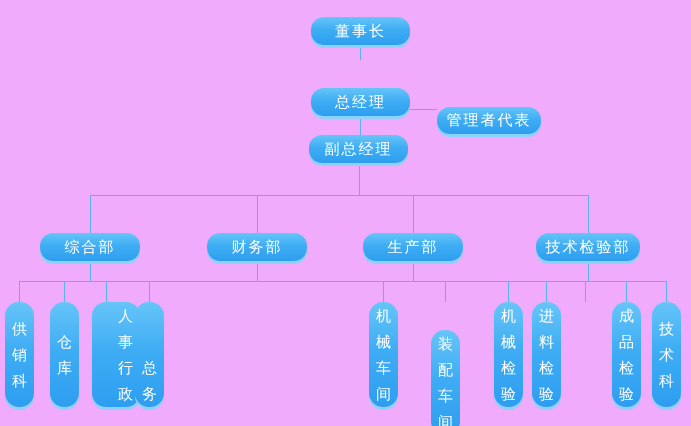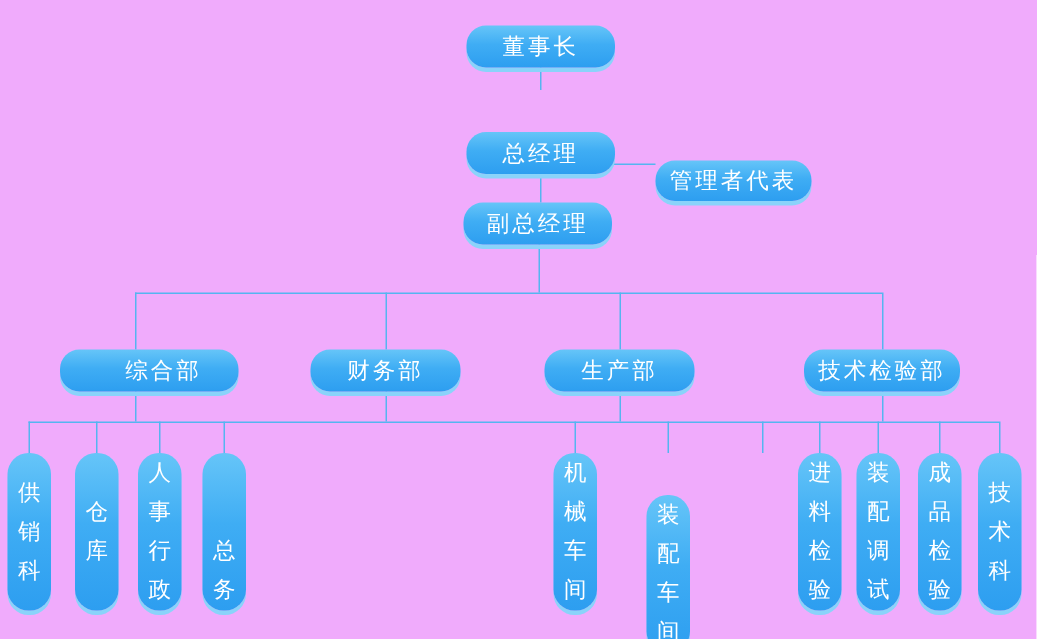--- a/index.html
+++ b/index.html
@@ -91,48 +91,48 @@
   <div class="vline" style="left:546px; top:281px; height:21px;"></div>
   <div class="vline" style="left:585px; top:281px; height:21px;"></div>
   <div class="vline" style="left:626px; top:281px; height:21px;"></div>
   <div class="vline" style="left:666px; top:281px; height:21px;"></div>
 
   <div class="hnode" style="left:311px; top:17px;  width:99px;">董事长</div>
   <div class="hnode" style="left:311px; top:60px;  width:99px;margin-top:28px;">总经理</div>
   <div class="hnode" style="left:437px; top:96px;  width:104px; height:27px;margin-top:11px;">管理者代表</div>
   <div class="hnode" style="left:309px; top:135px; width:99px;">副总经理</div>
 
-  <div class="hnode" style="left:40px;  top:233px; width:100px;padding-left:19px;">综合部</div>
+  <div class="hnode" style="left:40px;  top:233px; width:100px;">综合部</div>
   <div class="hnode" style="left:207px; top:233px; width:100px;">财务部</div>
   <div class="hnode" style="left:363px; top:233px; width:100px;text-align:right;">生产部</div>
   <div class="hnode" style="left:536px; top:233px; width:104px;">技术检验部</div>
 
   <div class="vnode" style="left:5px;   top:302px;">
       <span class="vtext">供销科</span>
     </div>
   <div class="vnode" style="left:50px;  top:302px;">
       <span class="vtext">仓库</span>
     </div>
-  <div class="vnode" style="left:92px;  top:302px;">
+  <div class="vnode" style="left:92px;  top:302px;padding-left:19px;">
       <span class="vtext">人事行政</span>
     </div>
   <div class="vnode" style="left:135px; top:302px;align-items:flex-end;">
       <span class="vtext">总务</span>
     </div>
   <div class="vnode" style="left:369px; top:302px;">
       <span class="vtext">机械车间</span>
     </div>
   <div class="vnode" style="left:431px; top:302px;margin-top:28px;">
       <span class="vtext">装配车间</span>
     </div>
+  <div class="vnode" style="left:494px; top:302px;">
+      <span class="vtext">机械检验</span>
+    </div>
   <div class="vnode" style="left:532px; top:302px;">
       <span class="vtext">进料检验</span>
-    </div>
-  <div class="vnode" style="left:571px; top:302px;">
-      <span class="vtext">装配调试</span>
     </div>
   <div class="vnode" style="left:612px; top:302px;">
       <span class="vtext">成品检验</span>
     </div>
   <div class="vnode" style="left:652px; top:302px;">
       <span class="vtext">技术科</span>
     </div>
 
 </div>
 

